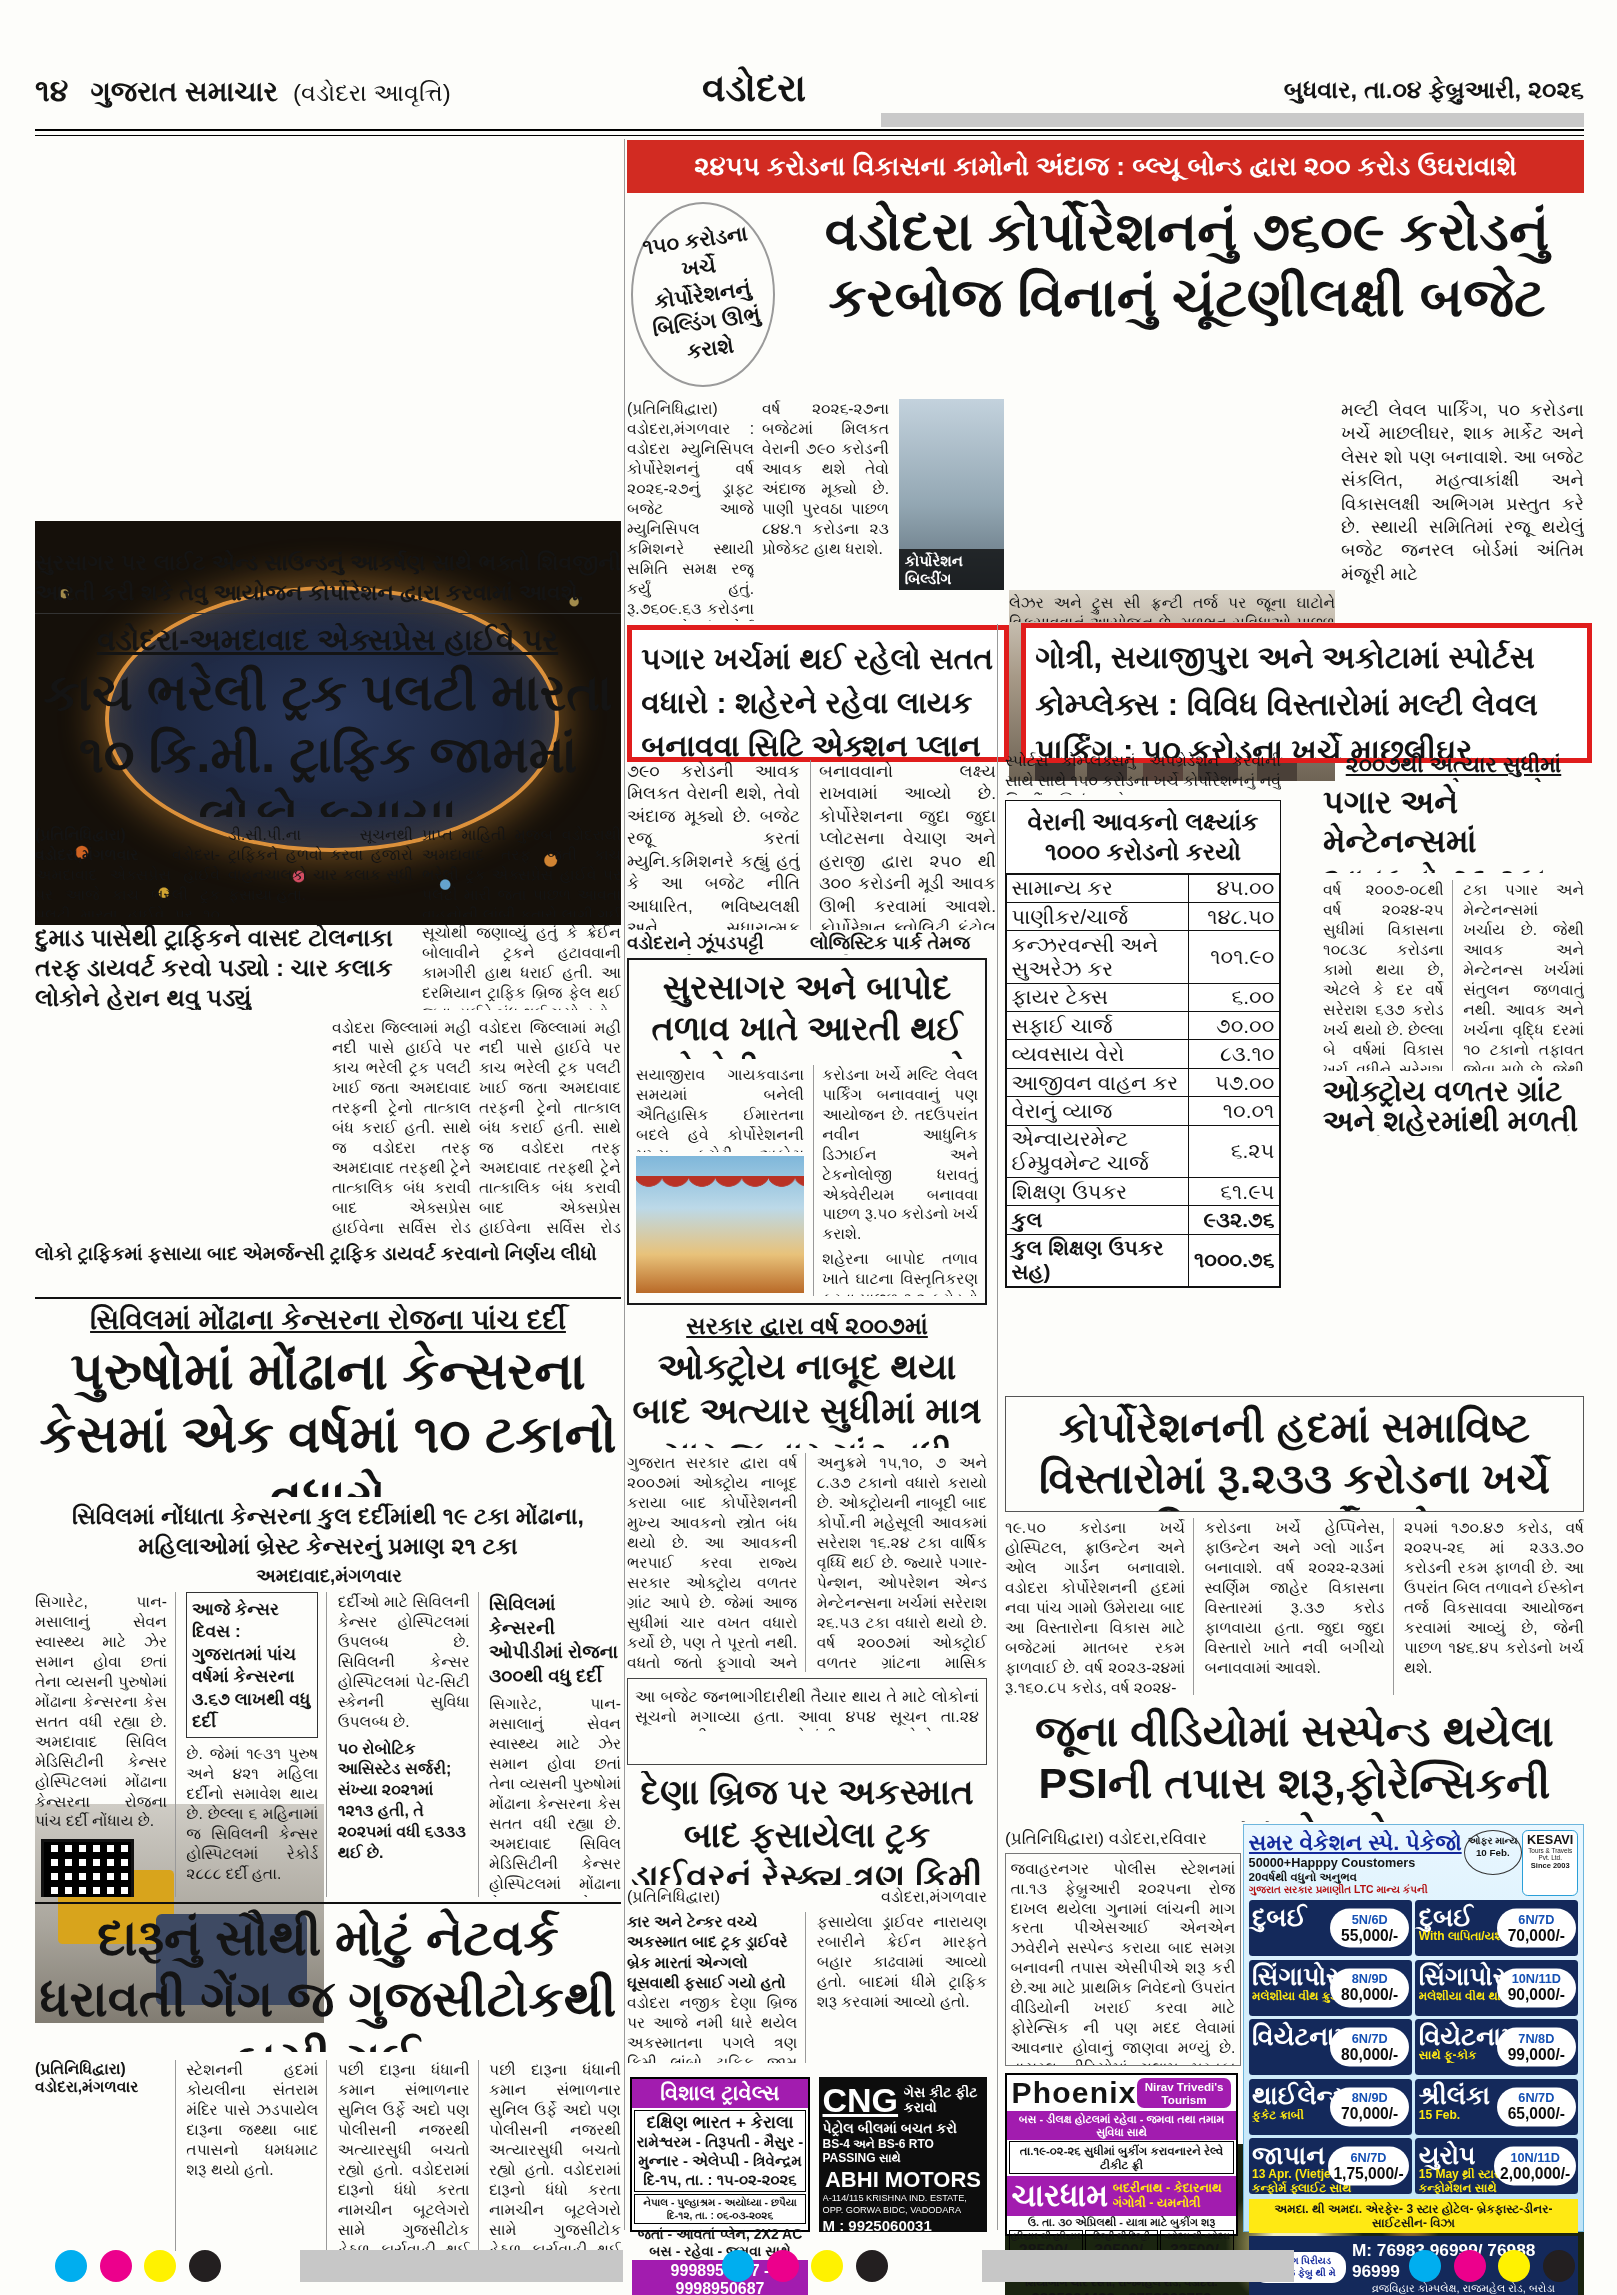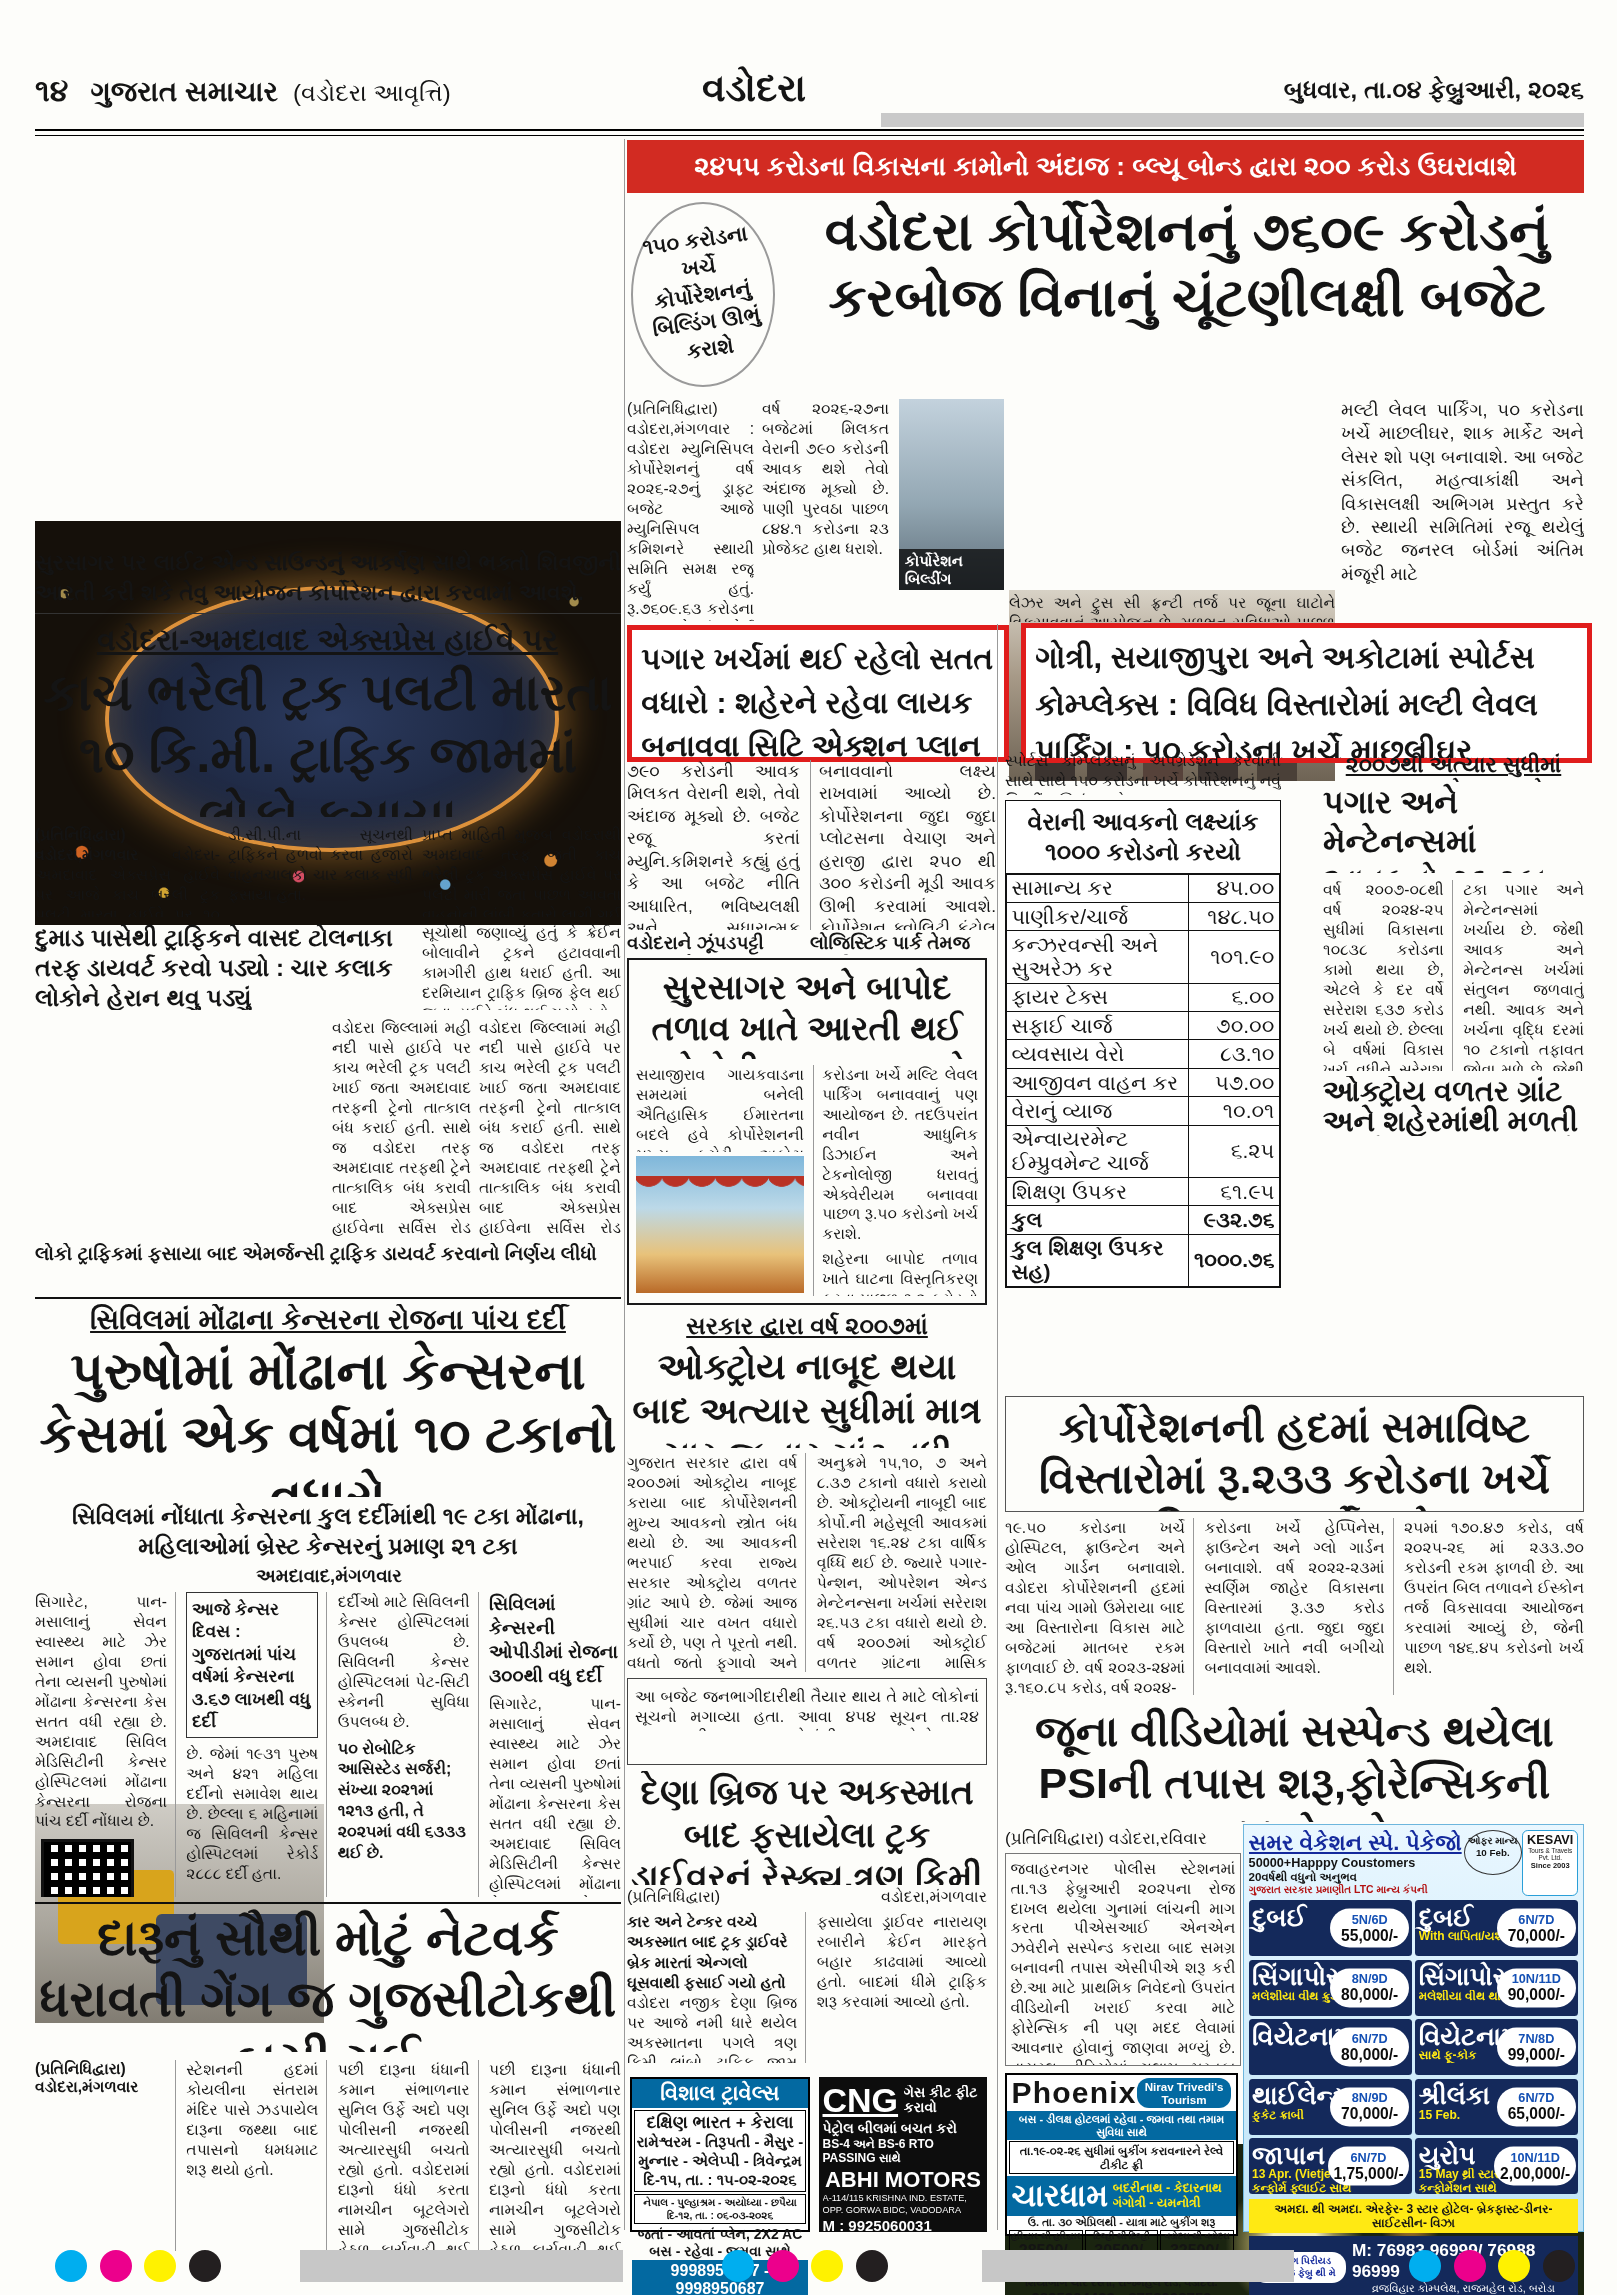--- a/index.html
+++ b/index.html
@@ -53,21 +53,21 @@
      radial-gradient(circle at 70% 30%, rgba(255,170,60,.5) 0 15px, transparent 32px),
      radial-gradient(circle at 30% 25%, rgba(140,255,140,.35) 0 14px, transparent 29px),
      #1a2410;}
   .ph-truck{background:linear-gradient(180deg,#cfccc5 0%,#aaa69d 55%,#817c72 100%);}
   .jcb{position:absolute;left:8%;top:30%;width:40%;height:34%;background:#d8a41c;border-radius:4.6px;}
   .tarp{position:absolute;right:6%;bottom:8%;width:52%;height:42%;background:#3e4a63;border-radius:5.8px;}
   .qr{width:87px;height:87px;border:3.5px solid #111;
       background:repeating-linear-gradient(0deg,#000 0 7px,transparent 7px 14px),
                  repeating-linear-gradient(90deg,#000 0 7px,#fff 7px 14px);}
   
-  .ad-blackbar{background:#0369a1;color:#fff;font-weight:bold;text-align:center;}
+  .ad-blackbar{background:#a21caf;color:#fff;font-weight:bold;text-align:center;}
   .kesavi{background:linear-gradient(180deg,#e9f7ff 0%,#bfe4f7 100%);border:1.7px solid #6db6dd;}
   .kcell{background:#14295b;color:#fff;position:relative;border-radius:3.5px;overflow:hidden;}
   .kdest{font-weight:bold;font-size:25.4px;line-height:1.05;}
   .knote{color:#ffe913;font-weight:bold;font-size:12px;line-height:1.1;}
   .kpill{position:absolute;right:2.3px;top:50%;transform:translateY(-50%);background:#fff;border-radius:23px;
          text-align:center;padding:3.5px 5.8px;min-width:68px;}
   .kdur{color:#1450b4;font-weight:bold;font-size:12.7px;}
   .kprice{color:#0c0c0c;font-weight:bold;font-size:15.6px;white-space:nowrap;}
   .dot{width:32px;height:32px;border-radius:50%;display:inline-block;margin-right:12.7px;}
   .graybar{background:#c7c7c7;height:32px;}
@@ -322,21 +322,21 @@
     </div>
   </div>
 
   <div class="abs headline clip" style="left:1005px;top:1705px;width:579px;height:117px;font-size:43px;">જૂના વીડિયોમાં સસ્પેન્ડ થયેલા PSIની તપાસ શરૂ,ફોરેન્સિકની મદદ લેવાશે</div>
   <div class="abs" style="left:1005px;top:1829px;width:236px;font-size:17px;">(પ્રતિનિધિદ્વારા) વડોદરા,રવિવાર</div>
   <div class="abs small-text clip" style="left:1005px;top:1853px;width:236px;height:213px;border:1.2px solid #777;box-sizing:border-box;padding:4.6px;">જવાહરનગર પોલીસ સ્ટેશનમાં તા.૧૩ ફેબ્રુઆરી ૨૦૨૫ના રોજ દાખલ થયેલા ગુનામાં લાંચની માગ કરતા પીએસઆઈ એનએન ઝવેરીને સસ્પેન્ડ કરાયા બાદ સમગ્ર બનાવની તપાસ એસીપીએ શરૂ કરી છે.આ માટે પ્રાથમિક નિવેદનો ઉપરાંત વીડિયોની ખરાઈ કરવા માટે ફોરેન્સિક ની પણ મદદ લેવામાં આવનાર હોવાનું જાણવા મળ્યું છે. વાયરલ વીડિયોમાં ગુલામ મુસ્તુફા ખાટકી ની અટકાયત કરનાર પીએસઆઈ પૈસાની માગણી તેમજ રકમ સ્વીકારતા હોય તેવા દૃશ્ય જોવા મળ્યા હતા.</div>
 
   <div class="abs" style="left:1005px;top:2073px;width:233px;height:163px;border:2.3px solid #000;box-sizing:border-box;background:#fff;font-size:0;">
     <div style="display:flex;align-items:center;justify-content:space-between;padding:1.2px 4.6px;">
       <span class="b" style="font-size:30px;letter-spacing:1.2px;">Phoenix</span>
-      <span class="ad-blackbar" style="font-size:11.6px;padding:2.3px 5.8px;border-radius:12px;">Nirav Trivedi's Tourism</span>
+      <span class="ad-blackbar" style="font-size:11.6px;padding:2.3px 5.8px;border-radius:7px;">Nirav Trivedi's Tourism</span>
     </div>
     <div class="ad-blackbar clip" style="font-size:11px;padding:1.2px 2.3px;">બસ - ડીલક્ષ હોટલમાં રહેવા - જમવા તથા તમામ સુવિધા સાથે</div>
     <div class="b c clip" style="font-size:11.6px;border:1.2px solid #000;margin:1.7px;padding:1.2px;">તા.૧૯-૦૨-૨૬ સુધીમાં બુકીંગ કરાવનારને રેલ્વે ટીકીટ ફ્રી</div>
     <div class="ad-blackbar" style="display:flex;align-items:center;gap:4.6px;padding:2.3px 4.6px;">
       <span class="b" style="font-size:31px;">ચારધામ</span>
       <span class="b clip" style="font-size:12.7px;color:#ffe913;text-align:left;line-height:1.15;">બદરીનાથ - કેદારનાથ ગંગોત્રી - યમનોત્રી</span>
     </div>
     <div class="b c clip" style="font-size:11px;">ઉ. તા. ૩૦ એપ્રિલથી - યાત્રા માટે બુકીંગ શરૂ</div>
     <div style="display:flex;gap:2.3px;padding:1.2px 2.3px;">
       <div style="flex:1;border:1.2px solid #000;text-align:center;">

